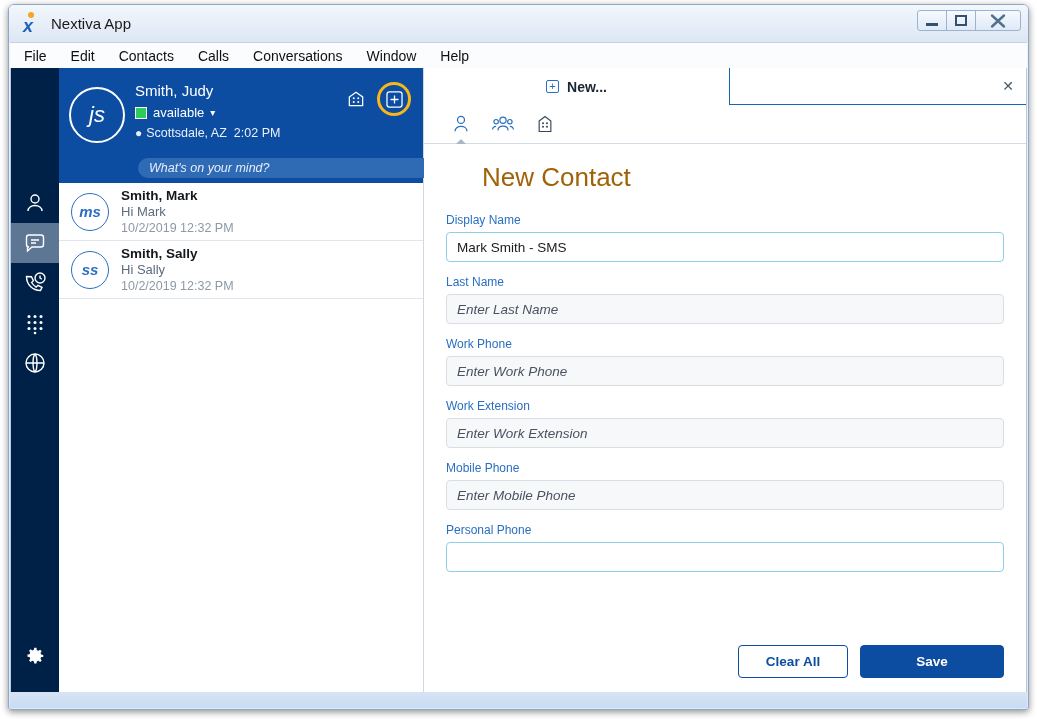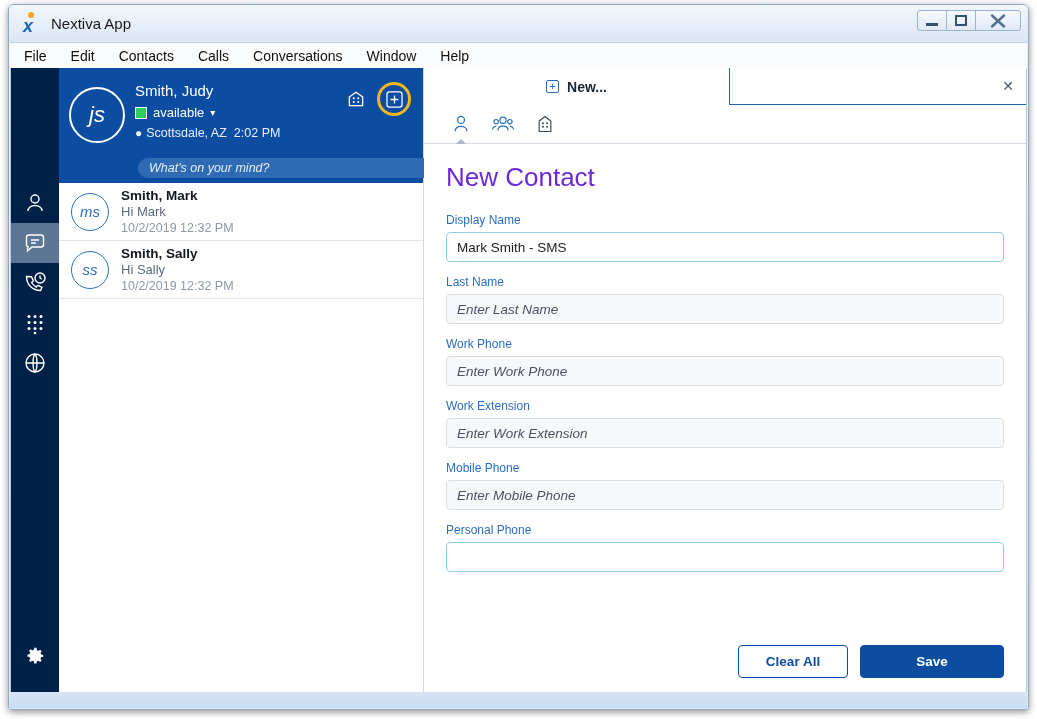--- a/index.html
+++ b/index.html
@@ -206,21 +206,21 @@
     border-bottom: 1px solid #e2e6ec;
     display: flex; align-items: center;
     padding: 0 12px 0 12px;
     cursor: pointer;
   }
   .c-avatar {
     width: 38px; height: 38px; border-radius: 50%;
     border: 1px solid #2a6fc0;
     color: #2a6fc0; font-size: 15px; font-style: italic;
     display: flex; align-items: center; justify-content: center;
-    flex: none; margin-right: 12px;
+    flex: none; margin-right: 12px; font-weight: bold;
   }
   .c-texts { display: flex; flex-direction: column; justify-content: center; }
   .c-name { font-size: 13.5px; font-weight: bold; color: #14181d; line-height: 16px; }
   .c-msg  { font-size: 13px; color: #5b6b7c; line-height: 16px; }
   .c-time { font-size: 12.5px; color: #8d99a6; line-height: 16px; }
 
   
   #right-panel {
     flex: 1;
     display: flex; flex-direction: column;
@@ -286,22 +286,23 @@
 
   
   #form-area {
     flex: 1;
     padding: 18px 22px 0 22px;
     overflow: hidden;
     position: relative;
     background:#ffffff;
   }
   #form-title {
-    font-size: 26px; color: #6d28d9;
+    font-size: 26px; color: #a16207;
     margin-bottom: 20px;
+    margin-left: 36px;
   }
   .field { margin-bottom: 13px; }
   .field-label {
     font-size: 12px; color: #2a6fc0;
     margin-bottom: 5px;
   }
   .field-input {
     height: 30px; width: 100%;
     border: 1px solid #d9dee4; border-radius: 4px;
     background: #f7f8fa;

